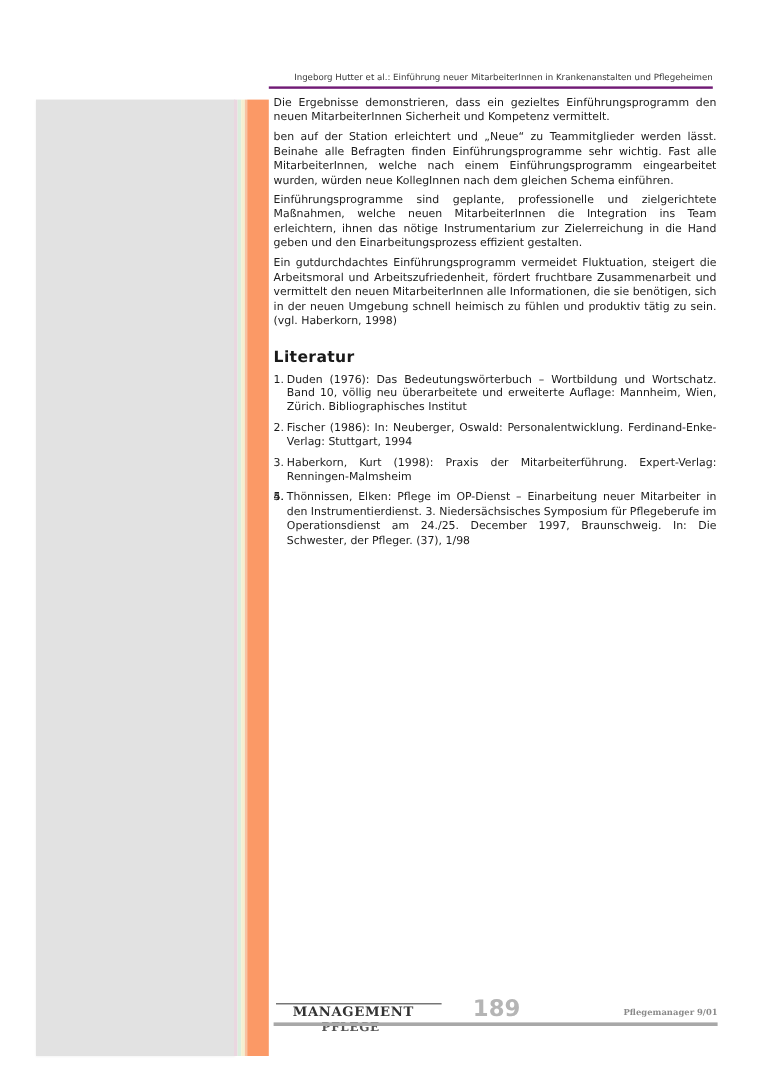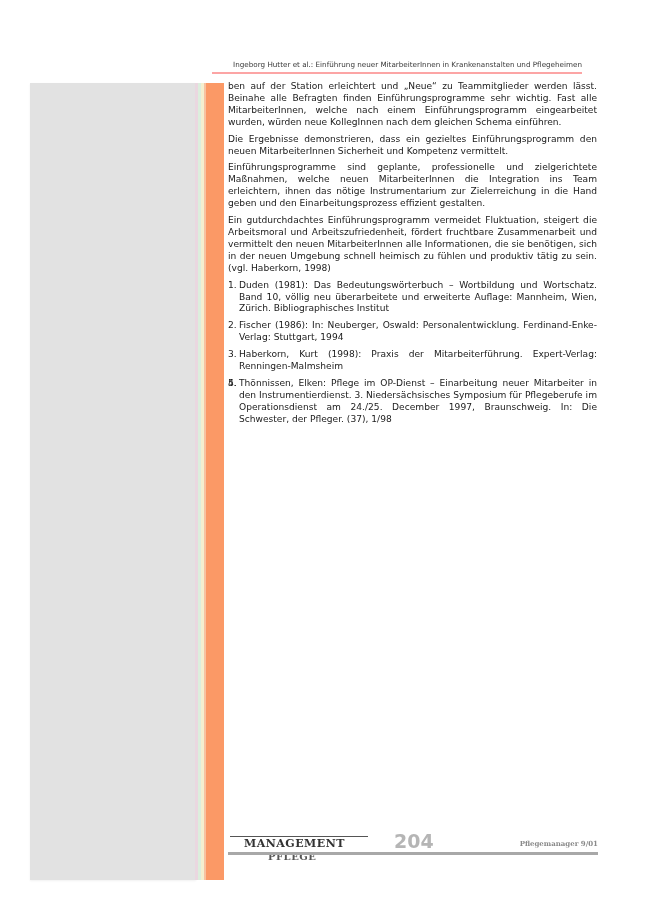--- a/index.html
+++ b/index.html
@@ -13,23 +13,23 @@
     }
     .strip { position: absolute; top: 83px; height: 797px; }
     .strip-pink { left: 195px; width: 3px; background: #ead7e0; }
     .strip-green { left: 198px; width: 3px; background: #dceedd; }
     .strip-yellow { left: 201px; width: 3px; background: #f5efcf; }
     .strip-peach { left: 204px; width: 2px; background: #f7c3a2; }
     .orange-bar {
       position: absolute; left: 206px; top: 83px; width: 18px; height: 797px; background: #fb9966;
     }
     .header {
-      position: absolute; left: 212px; top: 60px; width: 370px;
+      position: absolute; left: 224px; top: 60px; width: 370px;
       font-size: 7.2px; color: #3a3a3a; text-align: right; white-space: nowrap;
-      padding-bottom: 3px; border-bottom: 2px solid #fca5a5;
+      padding-bottom: 3px; border-bottom: 2px solid #701a75;
     }
     .content {
       position: absolute; left: 228px; top: 81px; width: 369px;
       font-size: 9.1px; line-height: 11.9px; text-align: justify;
     }
     .content p { margin: 0 0 5px 0; }
     .heading {
       font-weight: bold; font-size: 13px; margin: 18px 0 7px 0; letter-spacing: 0.3px;
       font-family: "DejaVu Sans", sans-serif;
     }
@@ -66,30 +66,31 @@
 <div class="left-panel"></div>
 <div class="strip strip-pink"></div>
 <div class="strip strip-green"></div>
 <div class="strip strip-yellow"></div>
 <div class="strip strip-peach"></div>
 <div class="orange-bar"></div>
 
 <div class="header">Ingeborg Hutter et al.: Einführung neuer MitarbeiterInnen in Krankenanstalten und Pflegeheimen</div>
 
 <div class="content">
+  <p>Die Ergebnisse demonstrieren, dass ein gezieltes Einführungsprogramm den neuen MitarbeiterInnen Sicherheit und Kompetenz vermittelt.</p>
   <p>ben auf der Station erleichtert und „Neue“ zu Teammitglieder werden lässt. Beinahe alle Befragten finden Einführungsprogramme sehr wichtig. Fast alle MitarbeiterInnen, welche nach einem Einführungsprogramm eingearbeitet wurden, würden neue KollegInnen nach dem gleichen Schema einführen.</p>
-  <p>Die Ergebnisse demonstrieren, dass ein gezieltes Einführungsprogramm den neuen MitarbeiterInnen Sicherheit und Kompetenz vermittelt.</p>
   <p>Einführungsprogramme sind geplante, professionelle und zielgerichtete Maßnahmen, welche neuen MitarbeiterInnen die Integration ins Team erleichtern, ihnen das nötige Instrumentarium zur Zielerreichung in die Hand geben und den Einarbeitungsprozess effizient gestalten.</p>
   <p>Ein gutdurchdachtes Einführungsprogramm vermeidet Fluktuation, steigert die Arbeitsmoral und Arbeitszufriedenheit, fördert fruchtbare Zusammenarbeit und vermittelt den neuen MitarbeiterInnen alle Informationen, die sie benötigen, sich in der neuen Umgebung schnell heimisch zu fühlen und produktiv tätig zu sein. (vgl. Haberkorn, 1998)</p>
 
+  <div class="heading">Literatur</div>
 
   <ul class="refs">
     <li>
       <span class="num">1.</span>
-      <span>Duden (1981): Das Bedeutungswörterbuch – Wortbildung und Wortschatz. Band 10, völlig neu überarbeitete und erweiterte Auflage: Mannheim, Wien, Zürich. Bibliographisches Institut</span>
+      <span>Duden (1976): Das Bedeutungswörterbuch – Wortbildung und Wortschatz. Band 10, völlig neu überarbeitete und erweiterte Auflage: Mannheim, Wien, Zürich. Bibliographisches Institut</span>
     </li>
     <li>
       <span class="num">2.</span>
       <span>Fischer (1986): In: Neuberger, Oswald: Personalentwicklung. Ferdinand-Enke-Verlag: Stuttgart, 1994</span>
     </li>
     <li>
       <span class="num">3.</span>
       <span>Haberkorn, Kurt (1998): Praxis der Mitarbeiterführung. Expert-Verlag: Renningen-Malmsheim</span>
     </li>
     <li>
@@ -101,16 +102,16 @@
     </li>
   </ul>
 </div>
 
 <div class="footer">
   <div class="logo">
     <div class="logo-line"></div>
     <span class="logo-top">PFLEGE</span>
     <span class="logo-bottom">MANAGEMENT</span>
   </div>
-  <span class="page-num">204</span>
+  <span class="page-num">189</span>
   <span class="issue">Pflegemanager 9/01</span>
   <div class="footer-rule"></div>
 </div>
 
 </body></html>

